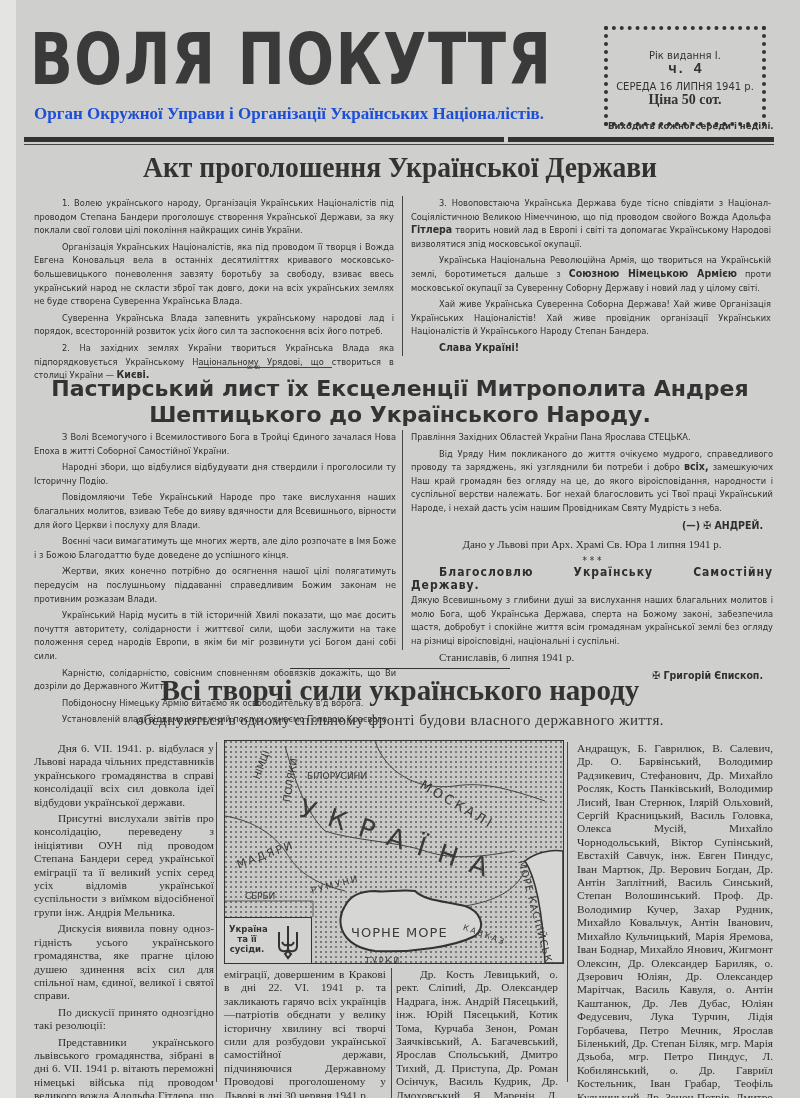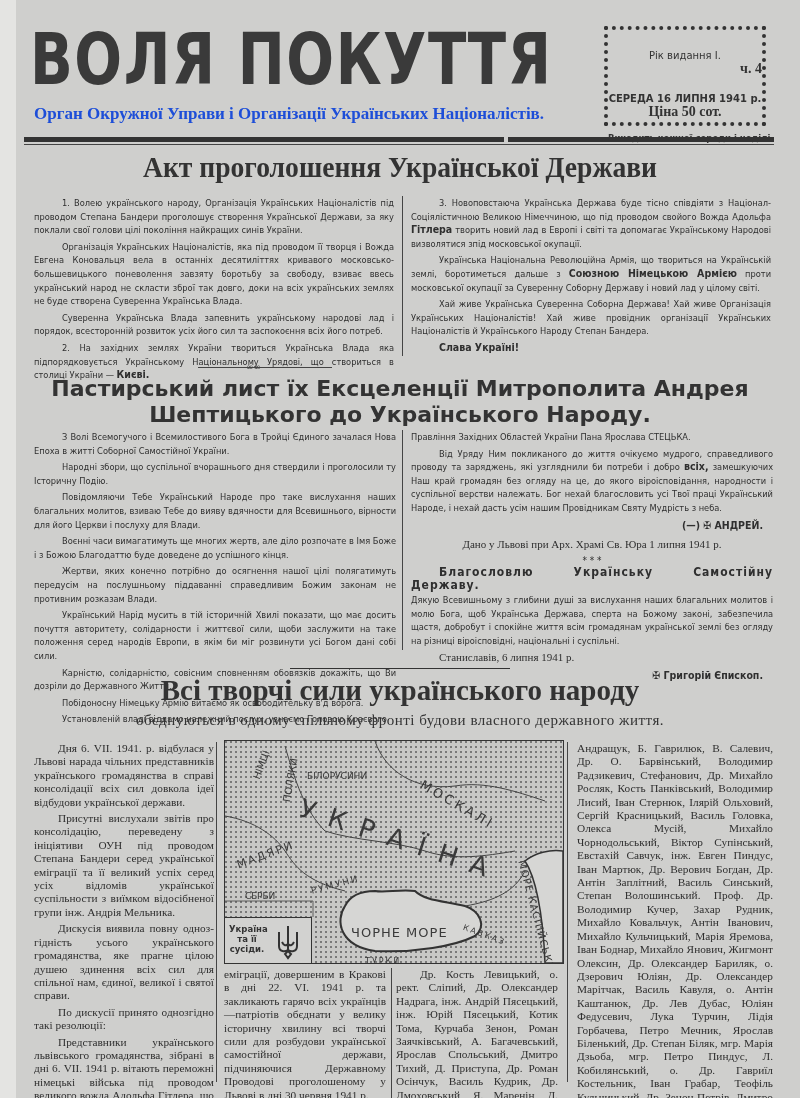--- a/index.html
+++ b/index.html
@@ -4,22 +4,22 @@
 <style>
   html,body{margin:0;padding:0;}
   body{width:800px;height:1098px;overflow:hidden;background:#d3d3d1;font-family:"Liberation Serif",serif;color:#2a2a2a;position:relative;}
   .margin-strip{position:absolute;left:0;top:0;width:16px;height:1098px;background:#e4e4e2;border-right:1px solid #b8b8b6;}
   .page{position:absolute;left:16px;top:0;width:784px;height:1098px;background:#cfcfcd;}
   
   .masthead-title{position:absolute;left:30px;top:20px;font-family:"DejaVu Sans",sans-serif;font-weight:bold;font-size:72px;letter-spacing:2px;color:#3a3a3a;transform:scaleX(0.78);transform-origin:left top;line-height:78px;white-space:nowrap;}
   .masthead-sub{position:absolute;left:34px;top:104px;font-family:"Liberation Serif",serif;font-weight:bold;font-size:17px;color:#1d4ed8;white-space:nowrap;}
   .infobox{position:absolute;left:604px;top:26px;width:162px;height:100px;border:4px dotted #333;box-sizing:border-box;text-align:center;font-family:"DejaVu Sans",sans-serif;color:#333;}
   .infobox .l1{font-size:10px;margin-top:20px;}
-  .infobox .l2{font-size:14px;font-weight:bold;margin-top:0px;font-family:Liberation Serif, serif;text-align:right;}
-  .infobox .l3{font-size:10px;font-weight:bold;margin-top:16px;}
+  .infobox .l2{font-size:14px;font-weight:bold;margin-top:0px;font-family:Liberation Mono, monospace;}
+  .infobox .l3{font-size:10px;font-weight:normal;margin-top:4px;}
   .infobox .l4{font-size:14px;font-weight:bold;font-family:"Liberation Serif",serif;margin-top:0;}
   .infobox .l5{font-size:8.5px;font-weight:bold;margin-top:13px;white-space:nowrap;}
   .rule-thick{position:absolute;left:24px;top:137px;width:480px;height:5px;background:#333;}
   .rule-thick2{position:absolute;left:508px;top:137px;width:266px;height:5px;background:#333;}
   .rule-thin{position:absolute;left:24px;top:144px;width:750px;height:1px;background:#444;}
   h1.act{position:absolute;left:0;top:150px;width:800px;text-align:center;margin:0;font-family:"Liberation Serif",serif;font-weight:bold;font-size:30px;color:#333;transform:scaleX(0.92);}
   .col{position:absolute;font-family:"DejaVu Sans Condensed","DejaVu Sans",sans-serif;font-size:9.2px;line-height:13.6px;color:#2f2f2f;text-align:justify;}
   .col p{margin:0 0 3px 0;text-indent:28px;}
   .col b.hl{font-size:10.5px;}
   .vline{position:absolute;width:1px;background:#444;}
@@ -79,21 +79,21 @@
 
 <div class="ornament"></div>
 <div class="ornament-knot">∞∞</div>
 
 <h2 class="letter">
   <span>Пастирський лист їх Ексцеленції Митрополита Андрея</span><br>
   <span>Шептицького до Українського Народу.</span>
 </h2>
 <div class="col" style="left:34px;top:430px;width:362px;">
   <p>З Волі Всемогучого і Всемилостивого Бога в Тройці Єдиного зачалася Нова Епоха в житті Соборної Самостійної України.</p>
-  <p>Народні збори, що суспільної вчорашнього дня ствердили і проголосили ту Історичну Подію.</p>
+  <p>Народні збори, що відбулися відбудувати дня ствердили і проголосили ту Історичну Подію.</p>
   <p>Повідомляючи Тебе Український Народе про таке вислухання наших благальних молитов, взиваю Тебе до вияву вдячности для Всевишнього, вірности для його Церкви і послуху для Влади.</p>
   <p>Воєнні часи вимагатимуть ще многих жертв, але діло розпочате в Імя Боже і з Божою Благодаттю буде доведене до успішного кінця.</p>
   <p>Жертви, яких конечно потрібно до осягнення нашої цілі полягатимуть передусім на послушньому піддаванні справедливим Божим законам не противним розказам Влади.</p>
   <p>Український Нарід мусить в тій історичній Хвилі показати, що має досить почуття авторитету, солідарности і життєвої сили, щоби заслужити на таке положення серед народів Европи, в якім би міг розвинути усі Богом дані собі сили.</p>
   <p>Карністю, солідарністю, совісним сповненням обовязків докажіть, що Ви дозріли до Державного Життя.</p>
   <p>Побідоносну Німецьку Армію витаємо як освободительку в'д ворога.</p>
   <p>Установленій владі віддамо належний послух, узнаємо Головою Краєвого</p>
 </div>
 <div class="vline" style="left:402px;top:430px;height:220px;"></div>
 <div class="col" style="left:411px;top:430px;width:362px;">

